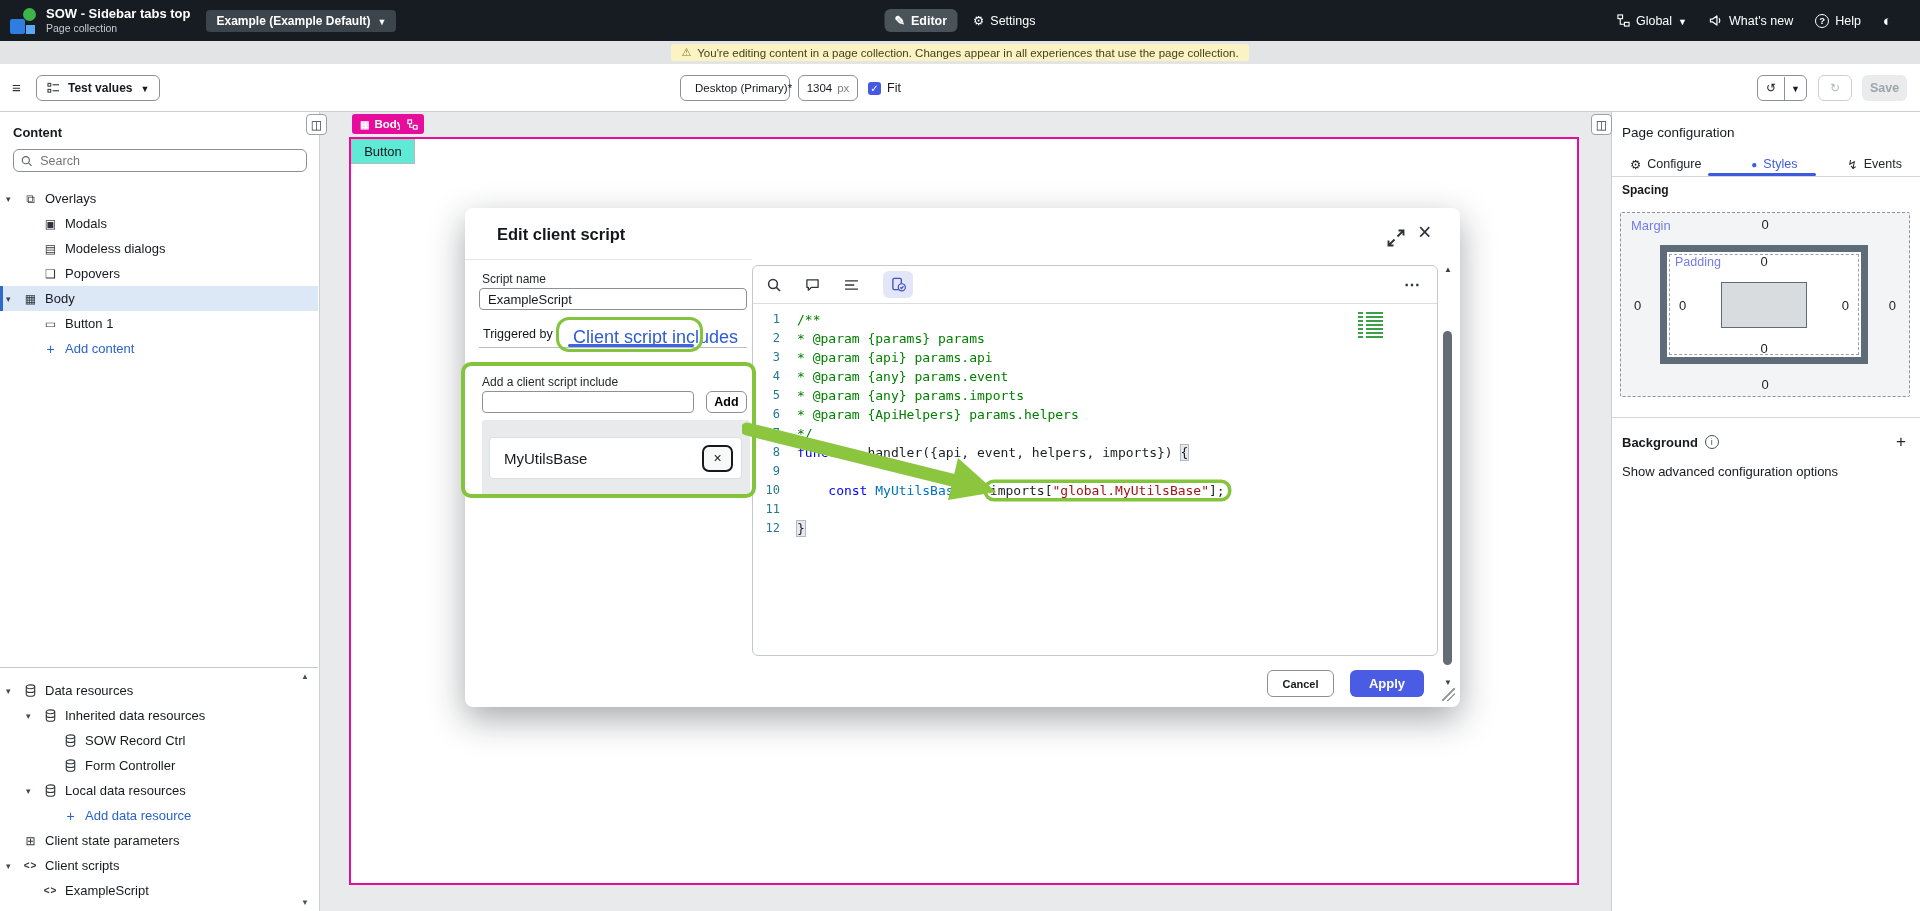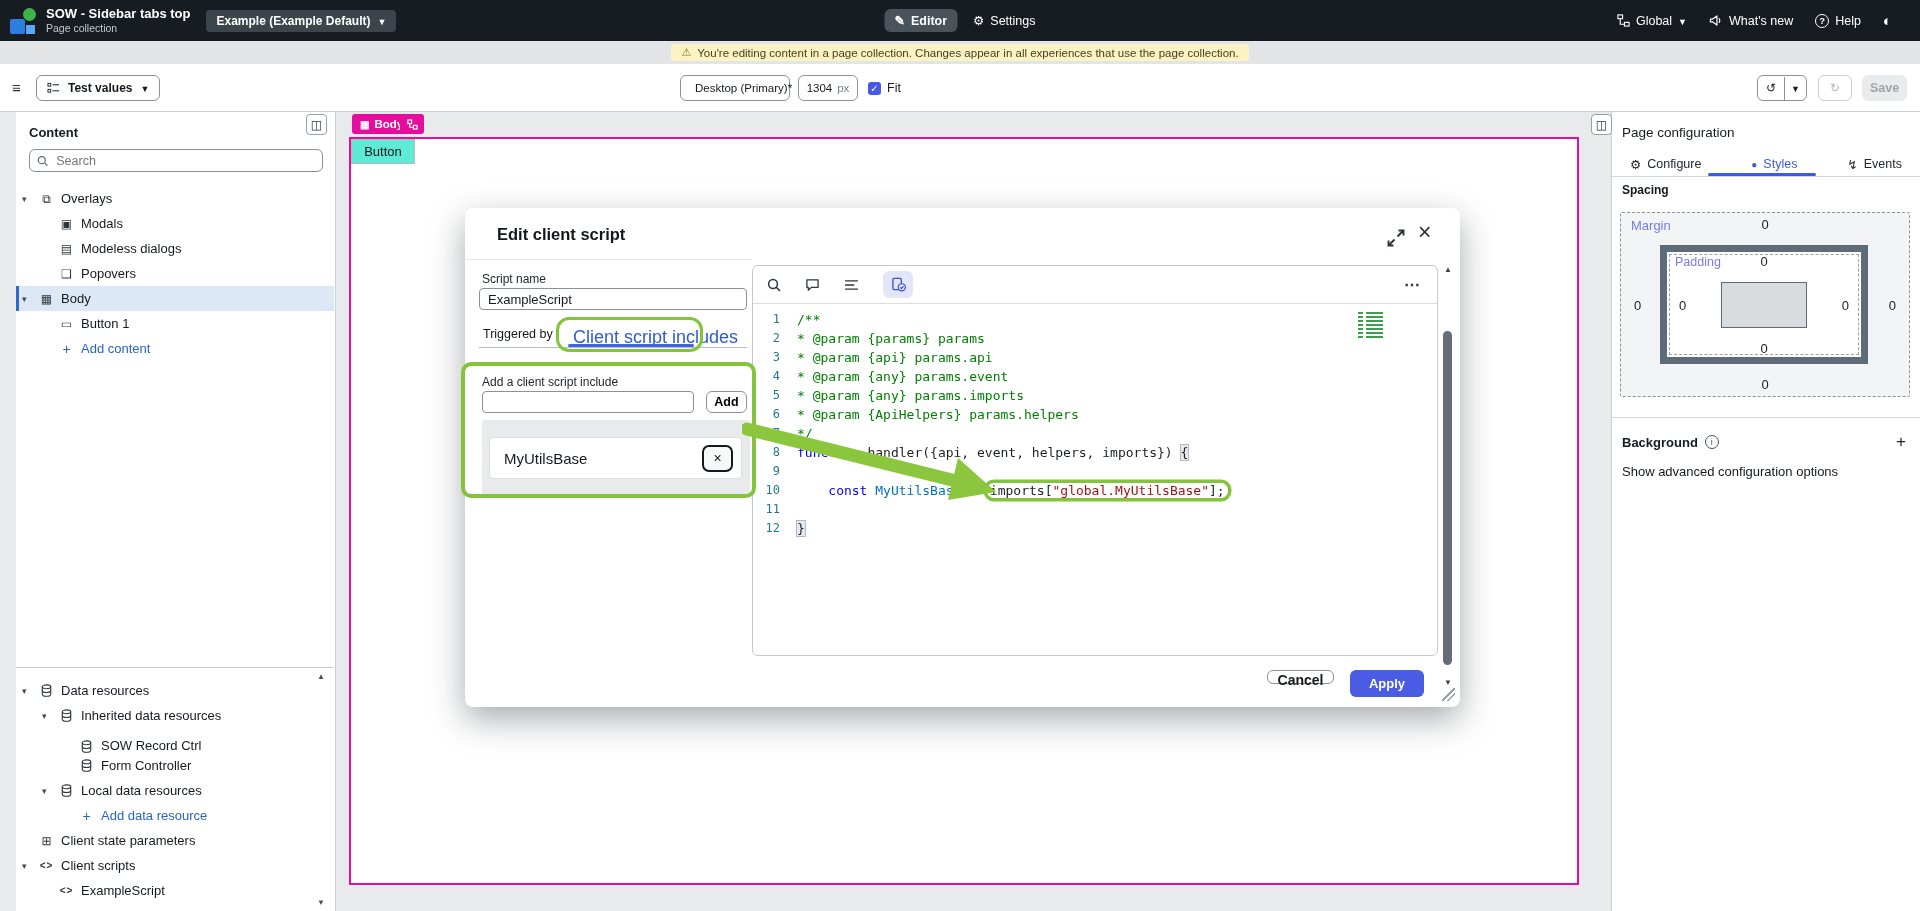--- a/index.html
+++ b/index.html
@@ -39,21 +39,21 @@
   .w-unit{color:#7b8187}
   .fit{position:absolute;left:868px;top:17px;display:flex;align-items:center;gap:6px;font-size:12.5px;cursor:pointer}
   .chk{width:13px;height:13px;background:#4659e2;border-radius:3px;color:#fff;font-size:10px;display:flex;align-items:center;justify-content:center}
   .undo-pill{position:absolute;left:1757px;top:11px;cursor:pointer}
   .undo-pill .seg{padding:0 8px;display:flex;align-items:center;height:100%}
   .undo-pill .seg+.seg{border-left:1px solid #8d9196;padding:0 6px}
   .redo-btn{position:absolute;left:1818px;top:11px;width:34px;justify-content:center;border-color:#ccd0d3;color:#b3b8bd;cursor:default}
   .save-btn{position:absolute;left:1862px;top:11px;width:45px;height:26px;background:#e9ebec;border:none;border-radius:6px;color:#9fa5aa;font-weight:bold;font-size:12.5px;cursor:default}
 
   
-  .sidebar{position:absolute;top:112px;left:16px;width:320px;bottom:0;background:#fff;border-right:1px solid #ccd0d3;z-index:5}
+  .sidebar{position:absolute;top:112px;left:0;width:320px;bottom:0;background:#fff;border-right:1px solid #ccd0d3;z-index:5}
   .panel-title{position:absolute;left:13px;top:13px;font-weight:bold;font-size:13px}
   .search{position:absolute;left:13px;top:37px;width:294px;height:23px;border:1px solid #8d9196;border-radius:6px;display:flex;align-items:center;padding:0 7px;gap:6px;color:#5f666c}
   .search input{border:none;outline:none;font-size:12.5px;width:100%;font-family:inherit;color:#16191d;background:transparent}
   .tree{position:absolute;left:0;right:1px}
   .tree-top{top:74px}
   .tree-div{position:absolute;top:555px;left:0;right:1px;border-top:1px solid #c6c9cc}
   .tree-bottom{top:566px}
   .trow{height:25px;display:flex;align-items:center;font-size:13px;color:#16191d;cursor:pointer;position:relative}
   .trow.sel{background:#dde8f7}
   .trow.sel::before{content:"";position:absolute;left:0;top:0;bottom:0;width:3px;background:#2f6bc9}
@@ -119,21 +119,21 @@
   .hl-box{border-radius:7px;box-shadow:0 0 0 3.5px #84c43d;padding:0 3px;margin:0 2px}
   .minimap{position:absolute;top:8px;right:54px;display:flex;gap:3px}
   .mm1{width:5px;height:26px;background:repeating-linear-gradient(#3aa04a 0 2px,transparent 2px 4px)}
   .mm2{width:17px;height:26px;background:repeating-linear-gradient(#3aa04a 0 2px,transparent 2px 4px)}
 
   
   .m-scroll{position:absolute;top:57px;right:5px;width:14px;bottom:10px}
   .m-sarrow{position:absolute;left:3px;font-size:8px;color:#3c4247}
   .m-thumb{position:absolute;top:66px;height:334px;left:2px;width:9px;background:#646d75;border-radius:5px;cursor:pointer}
   .m-grip{position:absolute;right:0;bottom:-4px;width:13px;height:13px;background:linear-gradient(135deg,transparent 0 46%,#9aa0a6 46% 54%,transparent 54% 68%,#9aa0a6 68% 76%,transparent 76%)}
-  .cancel-btn{position:absolute;left:802px;top:462px;width:67px;height:14px;background:#fff;border:1px solid #8d9196;border-radius:6px;font-weight:bold;font-size:14px;font-family:inherit;cursor:pointer;color:#16191d}
+  .cancel-btn{position:absolute;left:802px;top:462px;width:67px;height:27px;background:#fff;border:1px solid #8d9196;border-radius:6px;font-weight:bold;font-size:11px;font-family:inherit;cursor:pointer;color:#16191d}
   .apply-btn{position:absolute;left:885px;top:462px;width:74px;height:27px;background:#4a5ce4;border:none;border-radius:6px;font-weight:bold;font-size:13px;font-family:inherit;color:#fff;cursor:pointer}
 
   .arrow-svg{position:absolute;left:742px;top:422px;z-index:10;pointer-events:none}
 
   
   .cfg{position:absolute;top:112px;left:1611px;right:0;bottom:0;background:#fff;border-left:1px solid #ccd0d3;z-index:5}
   .cfg-title{position:absolute;left:10px;top:13px;font-weight:normal;font-size:13.5px}
   .cfg-tabs{position:absolute;left:0;right:0;top:40px;height:24px;display:flex;justify-content:space-between;padding:0 18px;font-size:12.5px;align-items:center}
   .cfg-tab{display:flex;align-items:center;gap:6px;color:#23272b;cursor:pointer}
   .cfg-tab.active{color:#3d5be0}
@@ -318,21 +318,21 @@
         <span class="caret">▾</span>
         <span class="ticon">
           <svg width="11" height="13" viewBox="0 0 12 14">
             <ellipse cx="6" cy="3" rx="4.6" ry="2.1" fill="none" stroke="currentColor" stroke-width="1.2"></ellipse>
             <path d="M1.4 3v8c0 1.2 2.1 2.2 4.6 2.2s4.6-1 4.6-2.2V3" fill="none" stroke="currentColor" stroke-width="1.2"></path>
             <path d="M1.4 7c0 1.2 2.1 2.2 4.6 2.2S10.6 8.2 10.6 7" fill="none" stroke="currentColor" stroke-width="1.2"></path>
           </svg>
         </span>
         <span>Inherited data resources</span>
       </div>
-      <div class="trow" style="padding-left: 62px; align-items: flex-end;">
+      <div class="trow" style="padding-left: 62px;">
         <span class="ticon">
           <svg width="11" height="13" viewBox="0 0 12 14">
             <ellipse cx="6" cy="3" rx="4.6" ry="2.1" fill="none" stroke="currentColor" stroke-width="1.2"></ellipse>
             <path d="M1.4 3v8c0 1.2 2.1 2.2 4.6 2.2s4.6-1 4.6-2.2V3" fill="none" stroke="currentColor" stroke-width="1.2"></path>
             <path d="M1.4 7c0 1.2 2.1 2.2 4.6 2.2S10.6 8.2 10.6 7" fill="none" stroke="currentColor" stroke-width="1.2"></path>
           </svg>
         </span>
         <span>SOW Record Ctrl</span>
       </div>
       <div class="trow" style="padding-left: 62px;">

